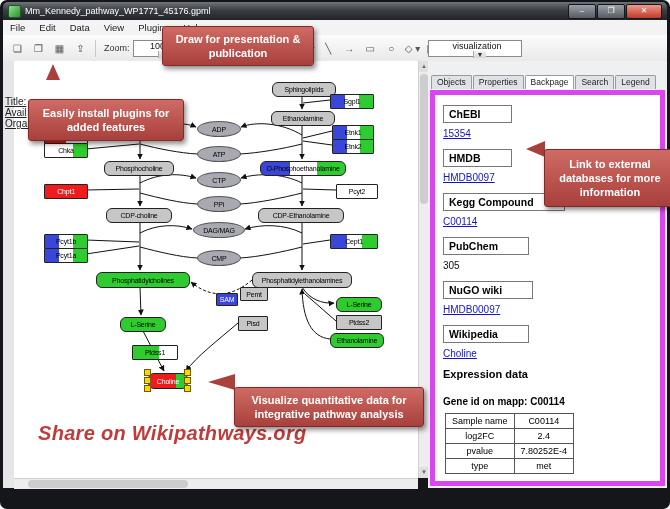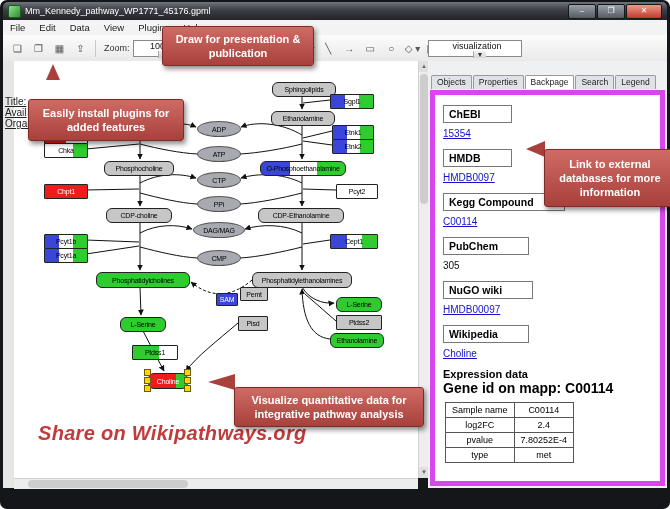--- a/index.html
+++ b/index.html
@@ -73,21 +73,21 @@
   .tab { font-size:8.5px; padding:1px 5px 2px 5px; margin-right:1px; border:1px solid #9a9a9a; border-bottom:none;
     background:#dfe2e6; color:#222; border-radius:2px 2px 0 0; }
   .tab.active { background:#fff; }
   .panel { position:absolute; left:2px; right:2px; top:29px; bottom:2px; background:#fff;
     border:5px solid #d946ef; padding:9px 16px 0 8px; overflow:hidden; }
   .bp-header { display:inline-block; border:1px solid #777; background:#fff; padding:2px 30px 2px 5px;
     font-size:10.5px; font-weight:bold; margin-bottom:5px; }
   .bp-value { font-size:10px; margin-bottom:9px; color:#111; }
   .bp-value.link { color:#1414cc; text-decoration:underline; }
   .bp-expression-title { font-size:11px; font-weight:bold; margin-top:4px; }
-  .bp-geneid { font-size:14px; font-weight:bold; margin-bottom:6px; }
+  .bp-geneid { font-size:10px; font-weight:bold; margin-top:16px; margin-bottom:6px; }
   table.expr { border-collapse:collapse; font-size:9px; margin-left:2px; }
   table.expr td { border:1px solid #555; padding:2px 6px; text-align:center; min-width:42px; }
 
   
   .statusbar { position:absolute; left:3px; right:3px; top:488px; height:13px; background:#f0f0f0;
     border-top:1px solid #bdbdbd; font-size:8px; color:#222; display:flex; align-items:center;
     padding:0 4px; white-space:nowrap; overflow:hidden; }
 
   
   .callout { position:absolute; z-index:60; background:linear-gradient(180deg,#cf6b64,#a8403c);

